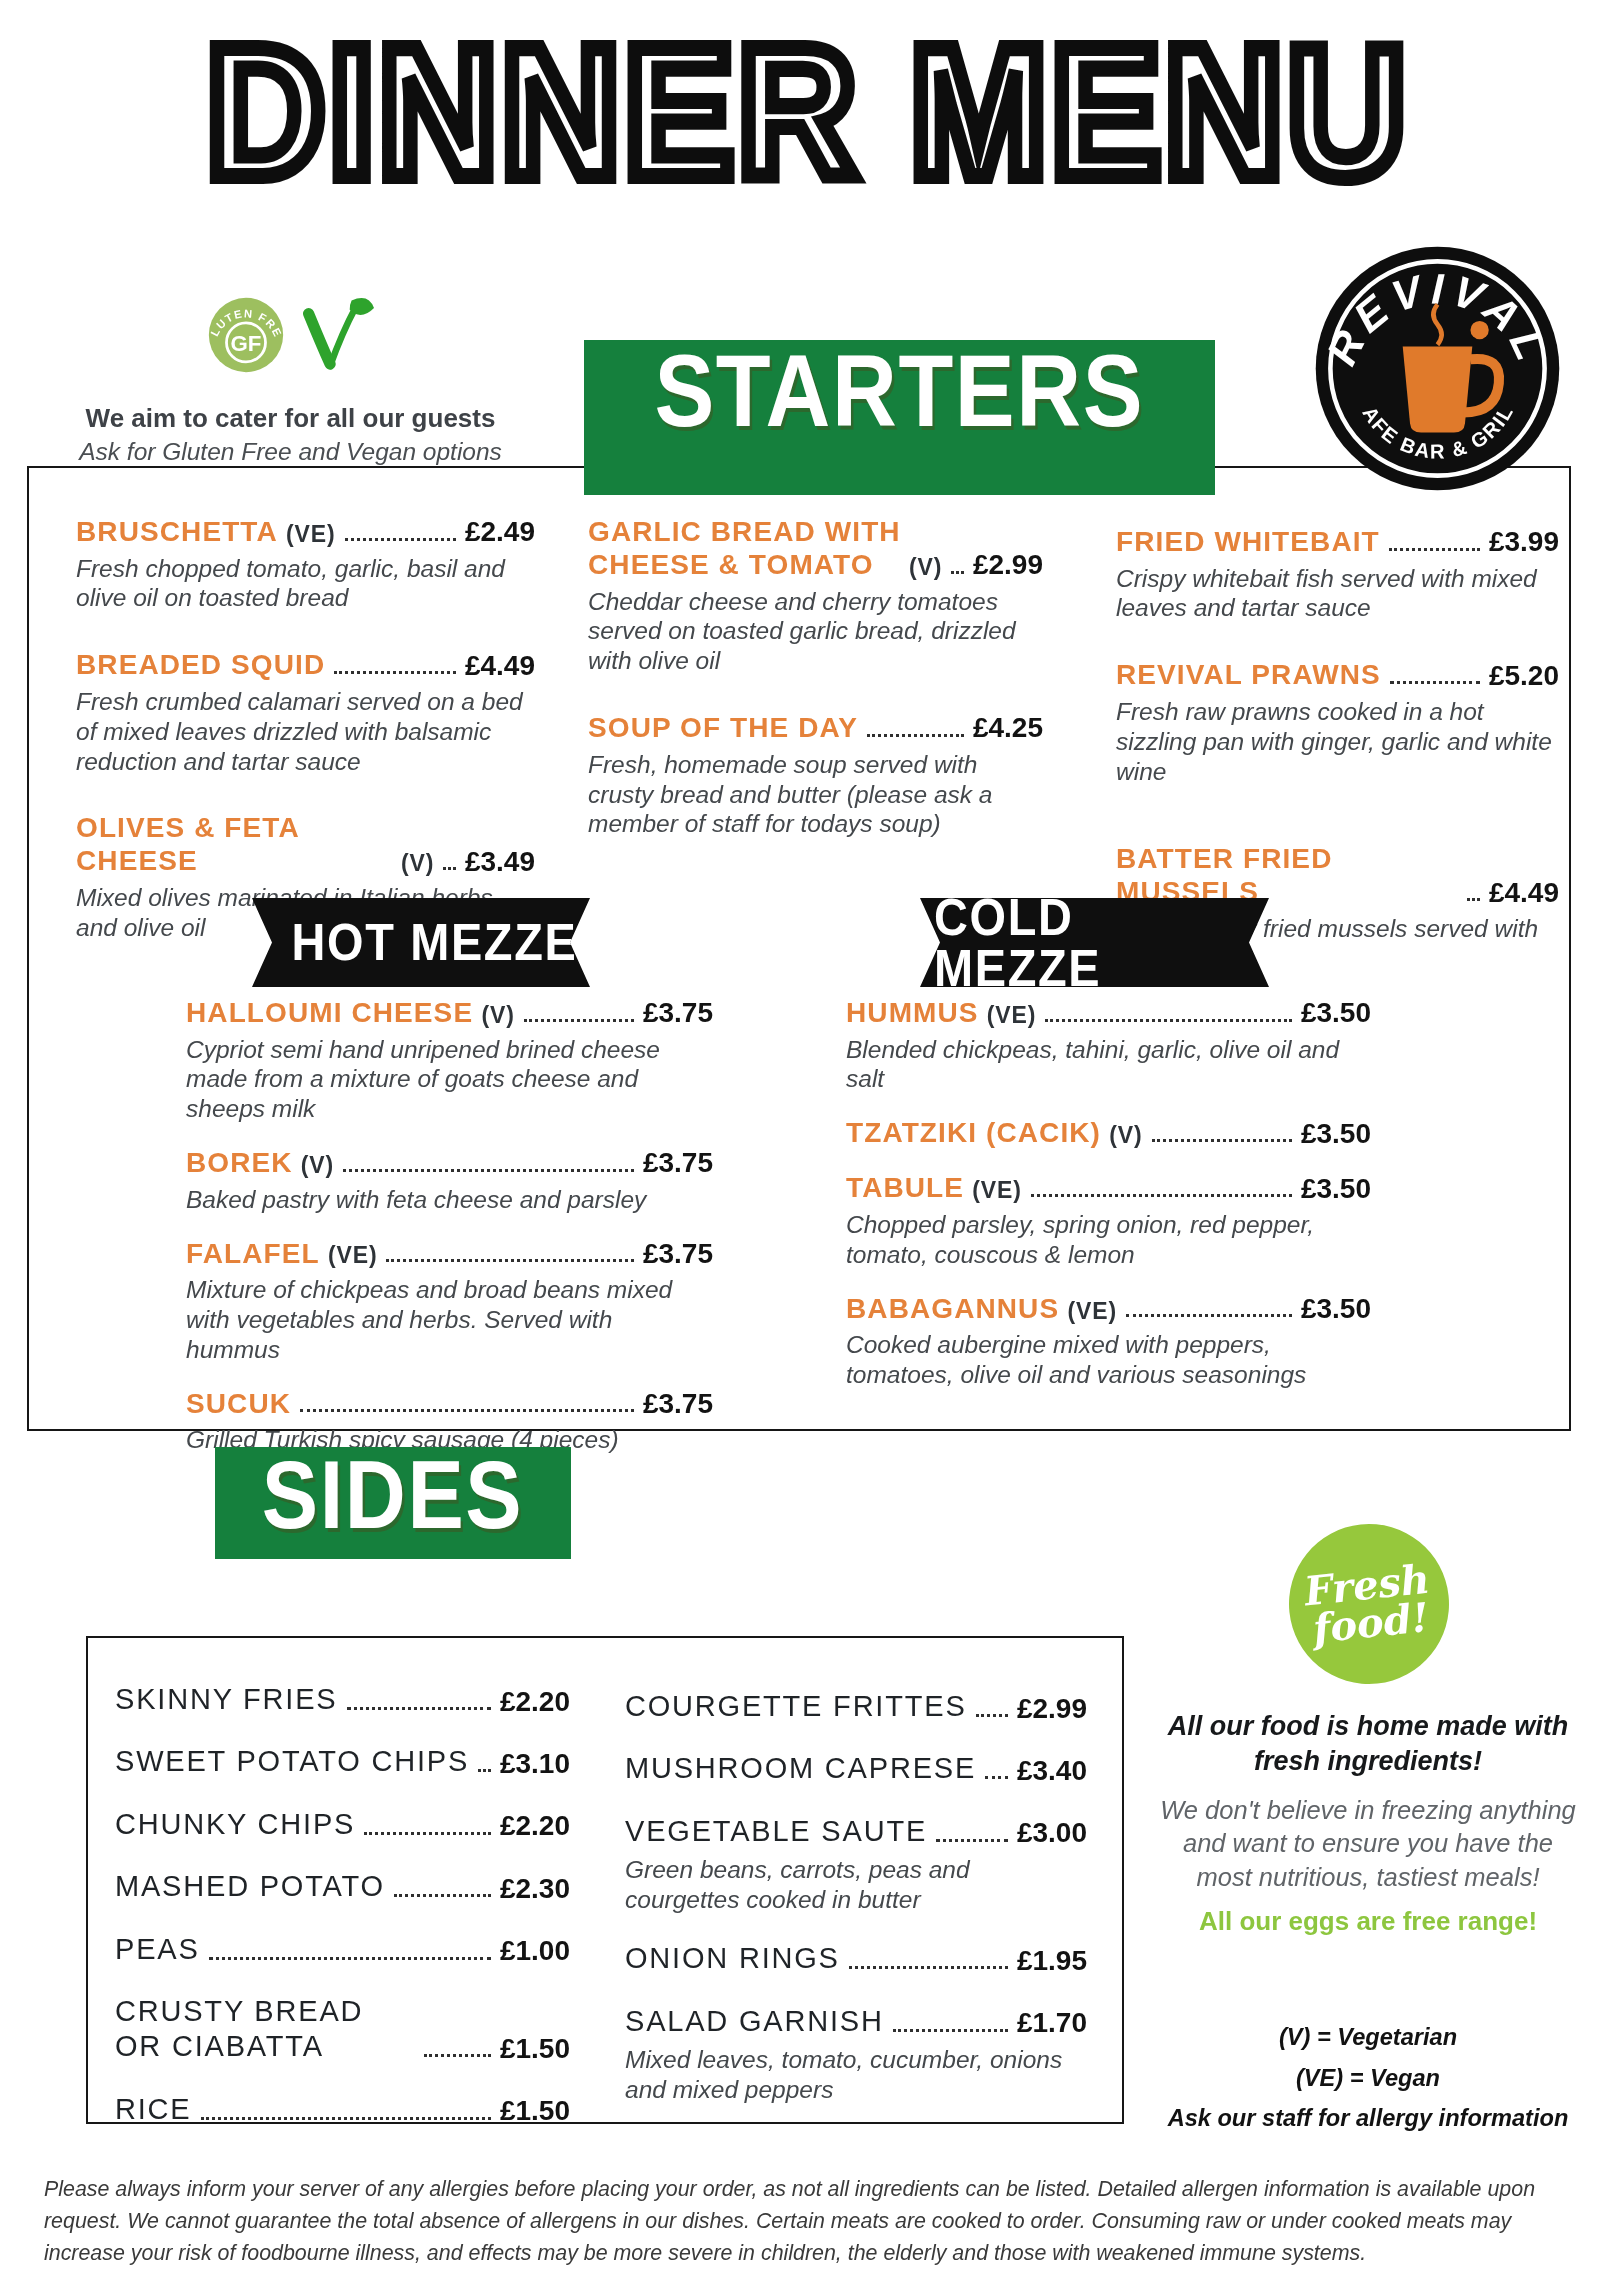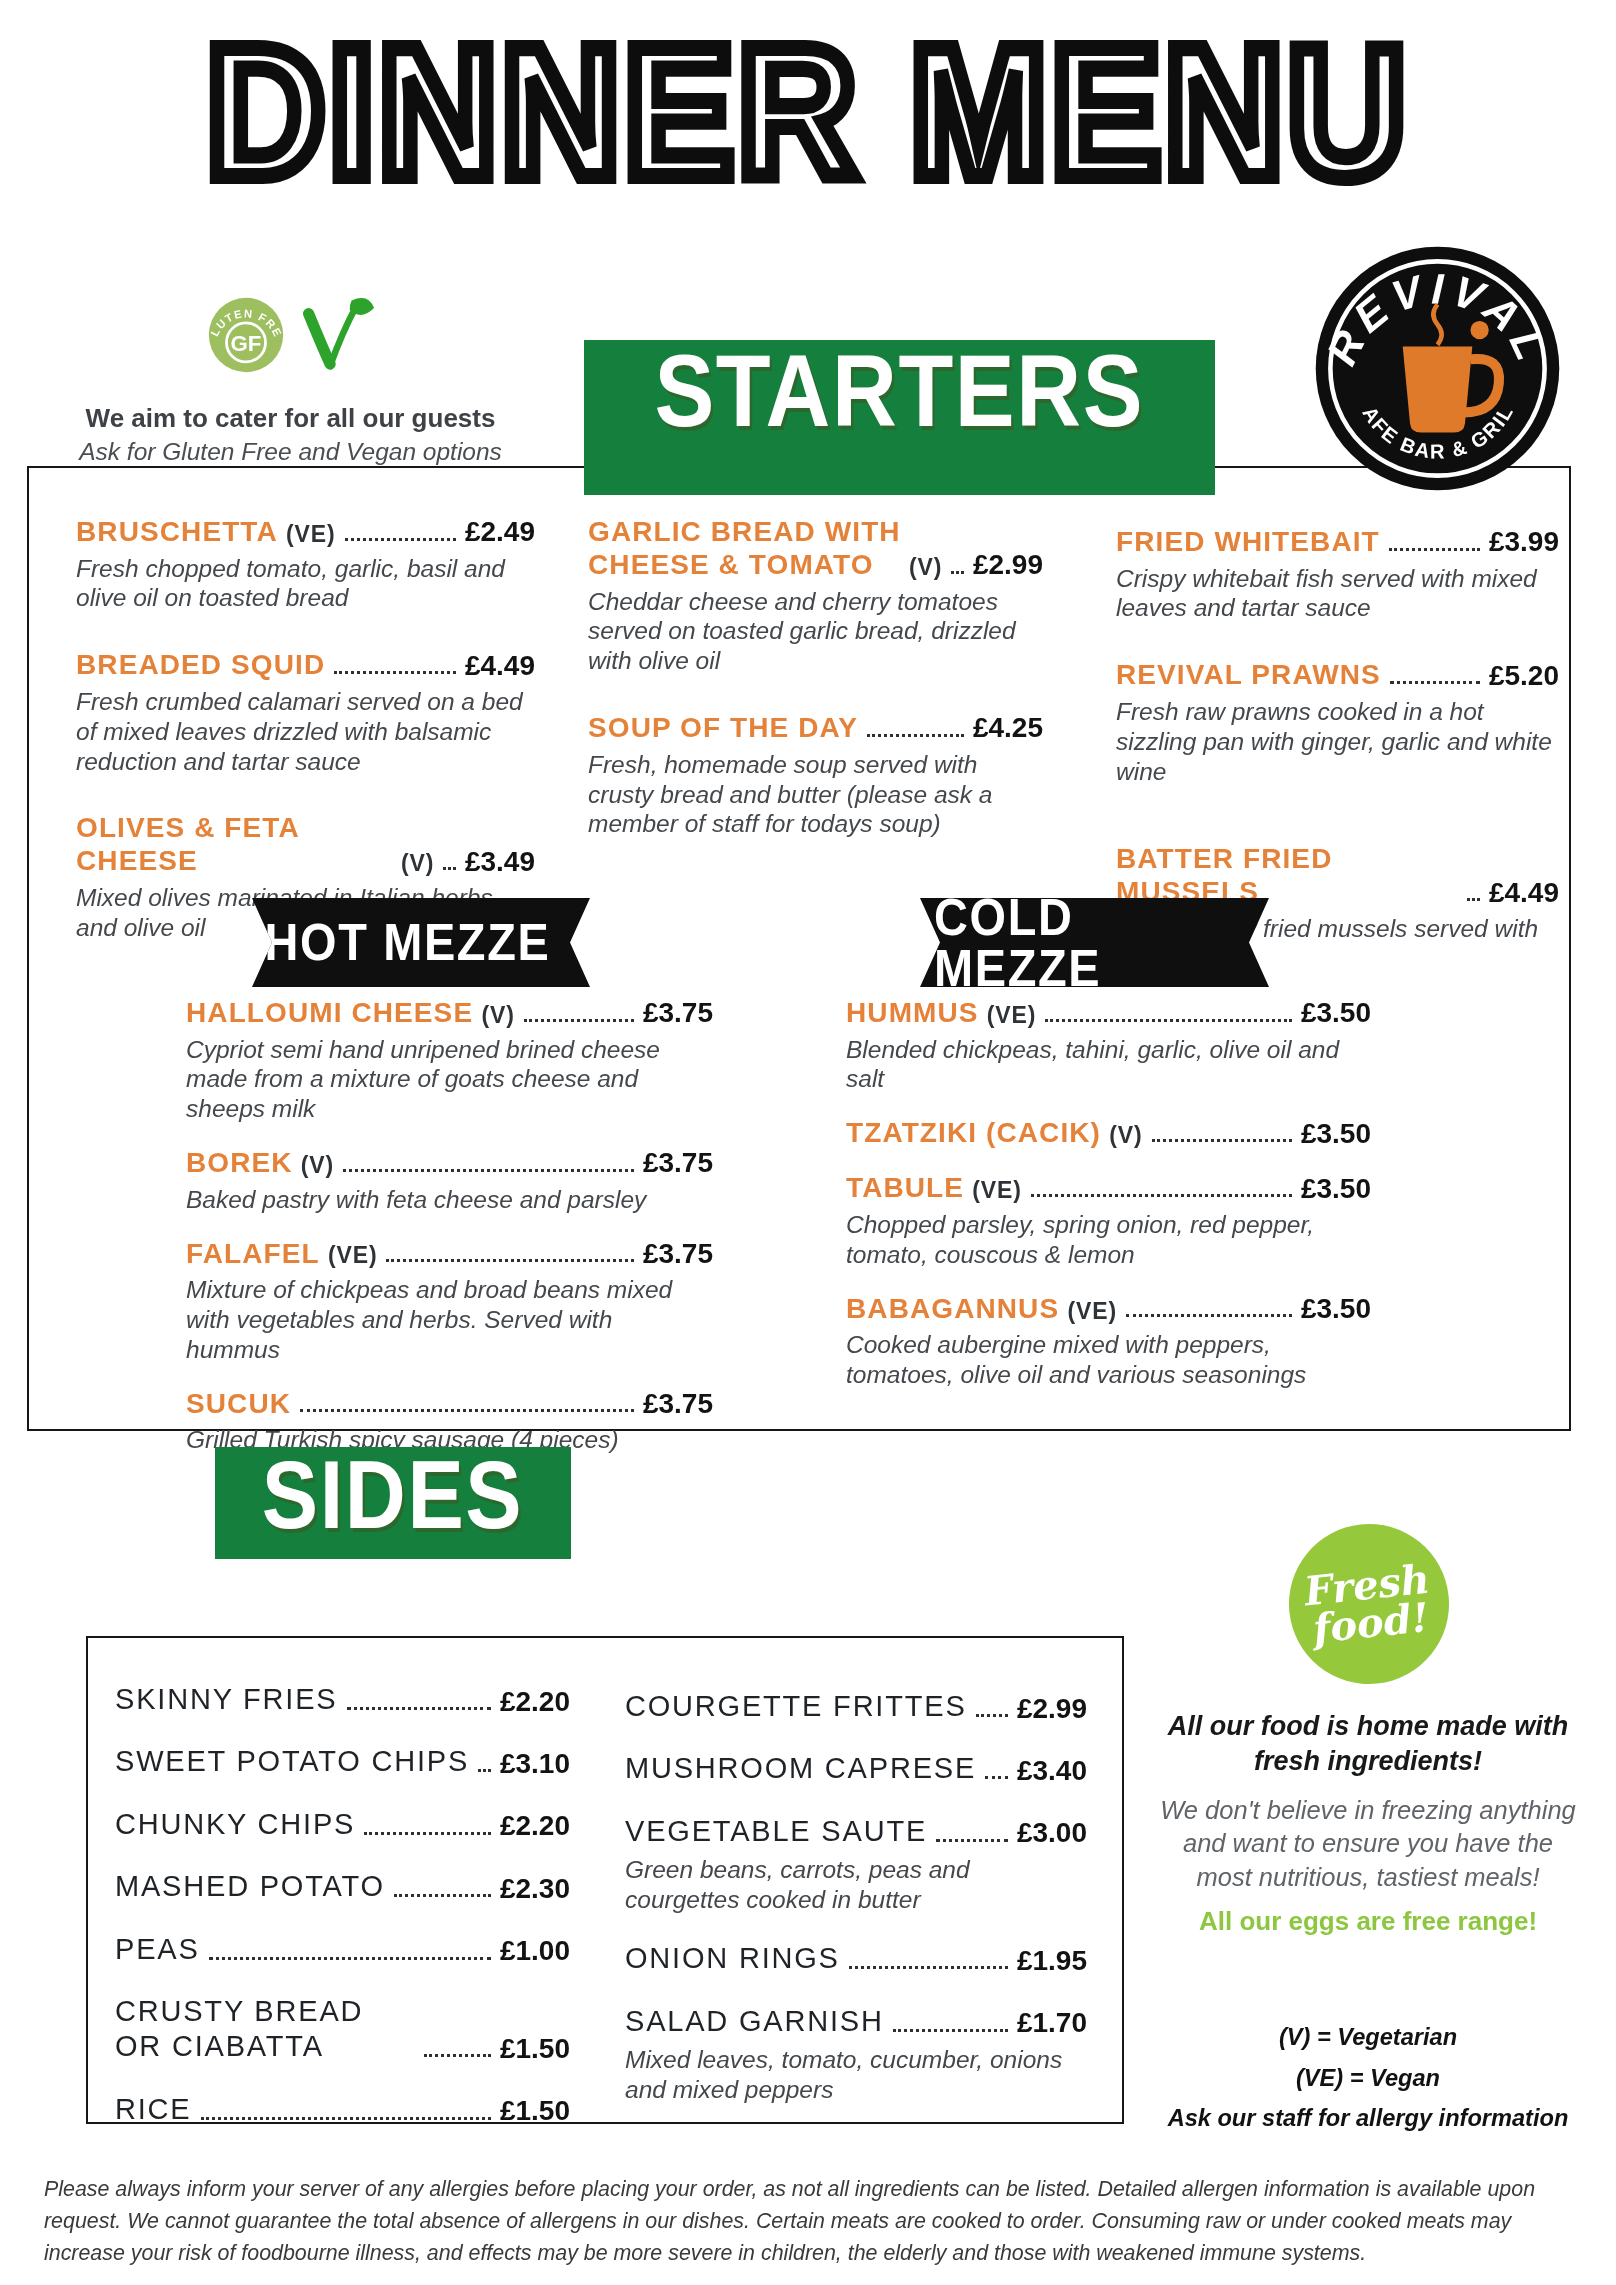--- a/index.html
+++ b/index.html
@@ -27,21 +27,21 @@
   .starters-banner .btxt{font-size:102px;}
   .sides-banner{left:215px;top:1447px;width:356px;height:112px;}
   .sides-banner .btxt{font-size:96px;}
 
   
   .box{position:absolute;border:2.7px solid #161616;background:#fff;z-index:1;}
   .starters-box{left:27px;top:466px;width:1540px;height:961px;}
   .sides-box{left:86px;top:1636px;width:1034px;height:484px;}
 
   
-  .ribbon{position:absolute;background:#0f0f0f;display:flex;align-items:center;justify-content:flex-start;
+  .ribbon{position:absolute;background:#0f0f0f;display:flex;align-items:center;justify-content:flex-end;
     z-index:2;clip-path:polygon(0 0,100% 0,calc(100% - 20px) 50%,100% 100%,0 100%,20px 50%);}
   .ribbon .rtxt{color:#fff;font-size:51px;font-weight:800;letter-spacing:1.8px;transform:scaleX(.92);line-height:1;}
   .hot-ribbon{left:252px;top:898px;width:338px;height:89px;}
   .cold-ribbon{left:920px;top:898px;width:349px;height:89px;}
 
   
   .col{position:absolute;z-index:2;}
   .scol1{left:76px;top:515px;width:459px;}
   .scol2{left:588px;top:515px;width:455px;}
   .scol3{left:1116px;top:525px;width:443px;}

